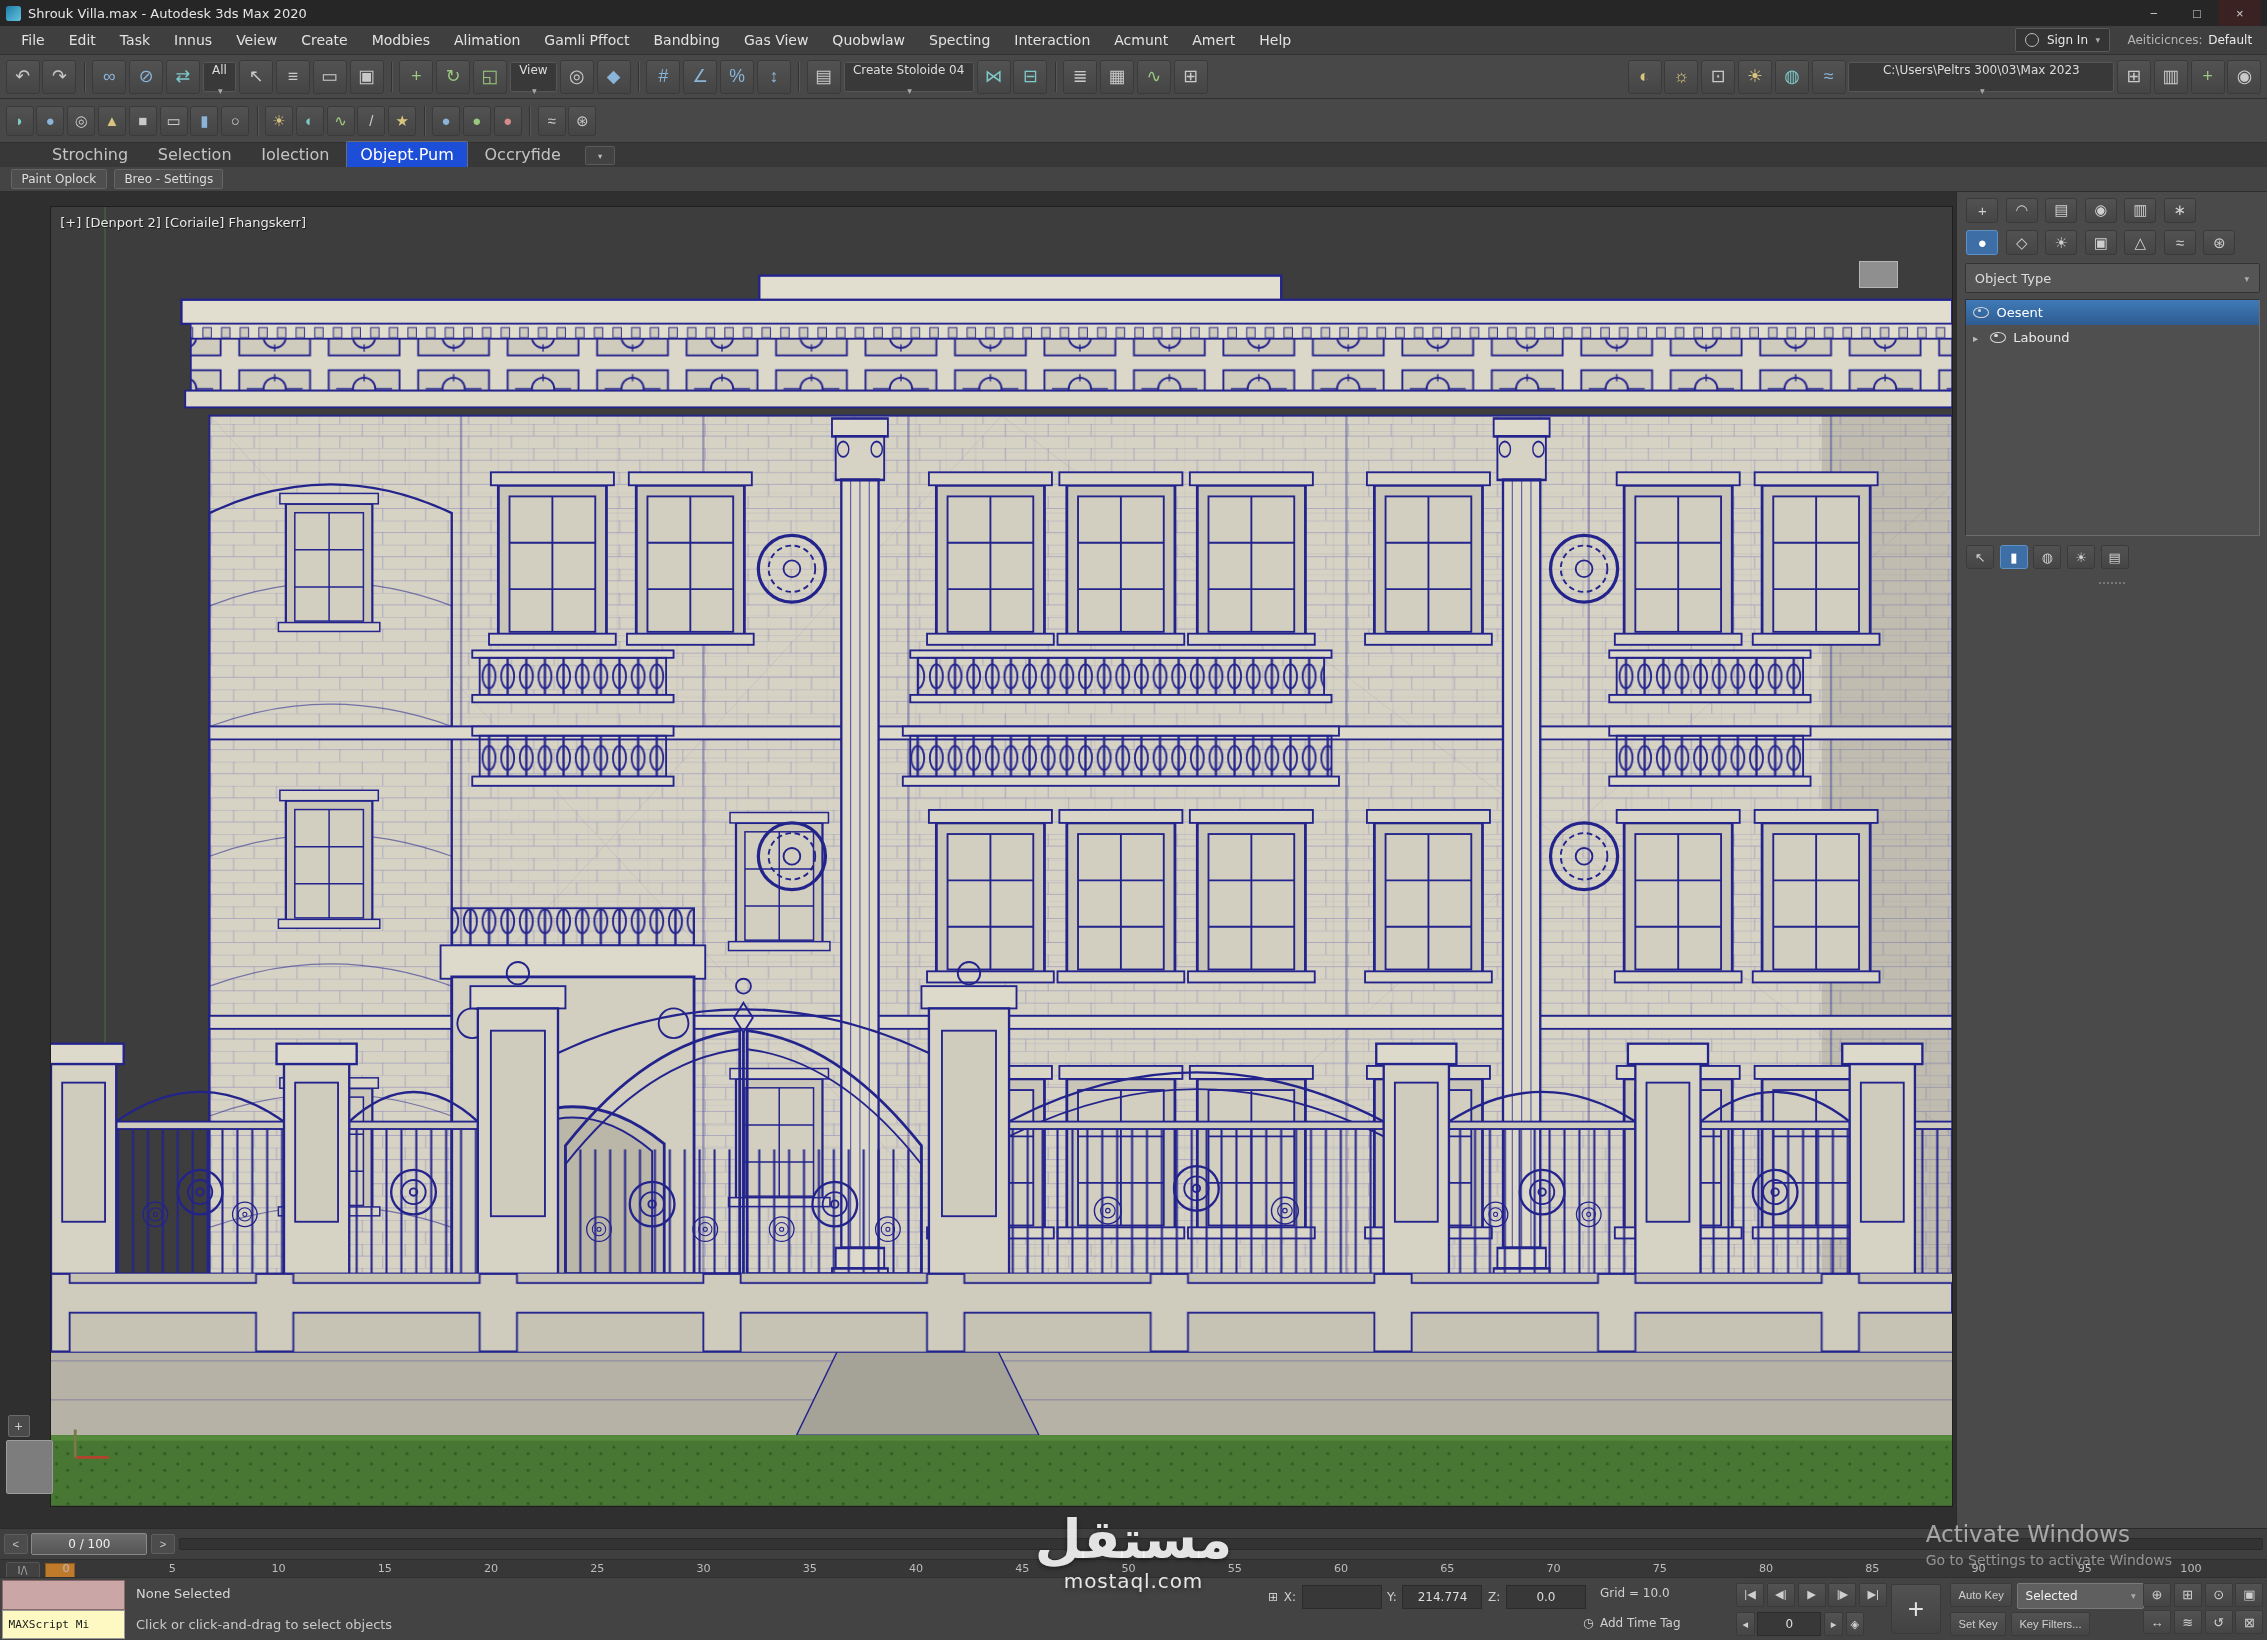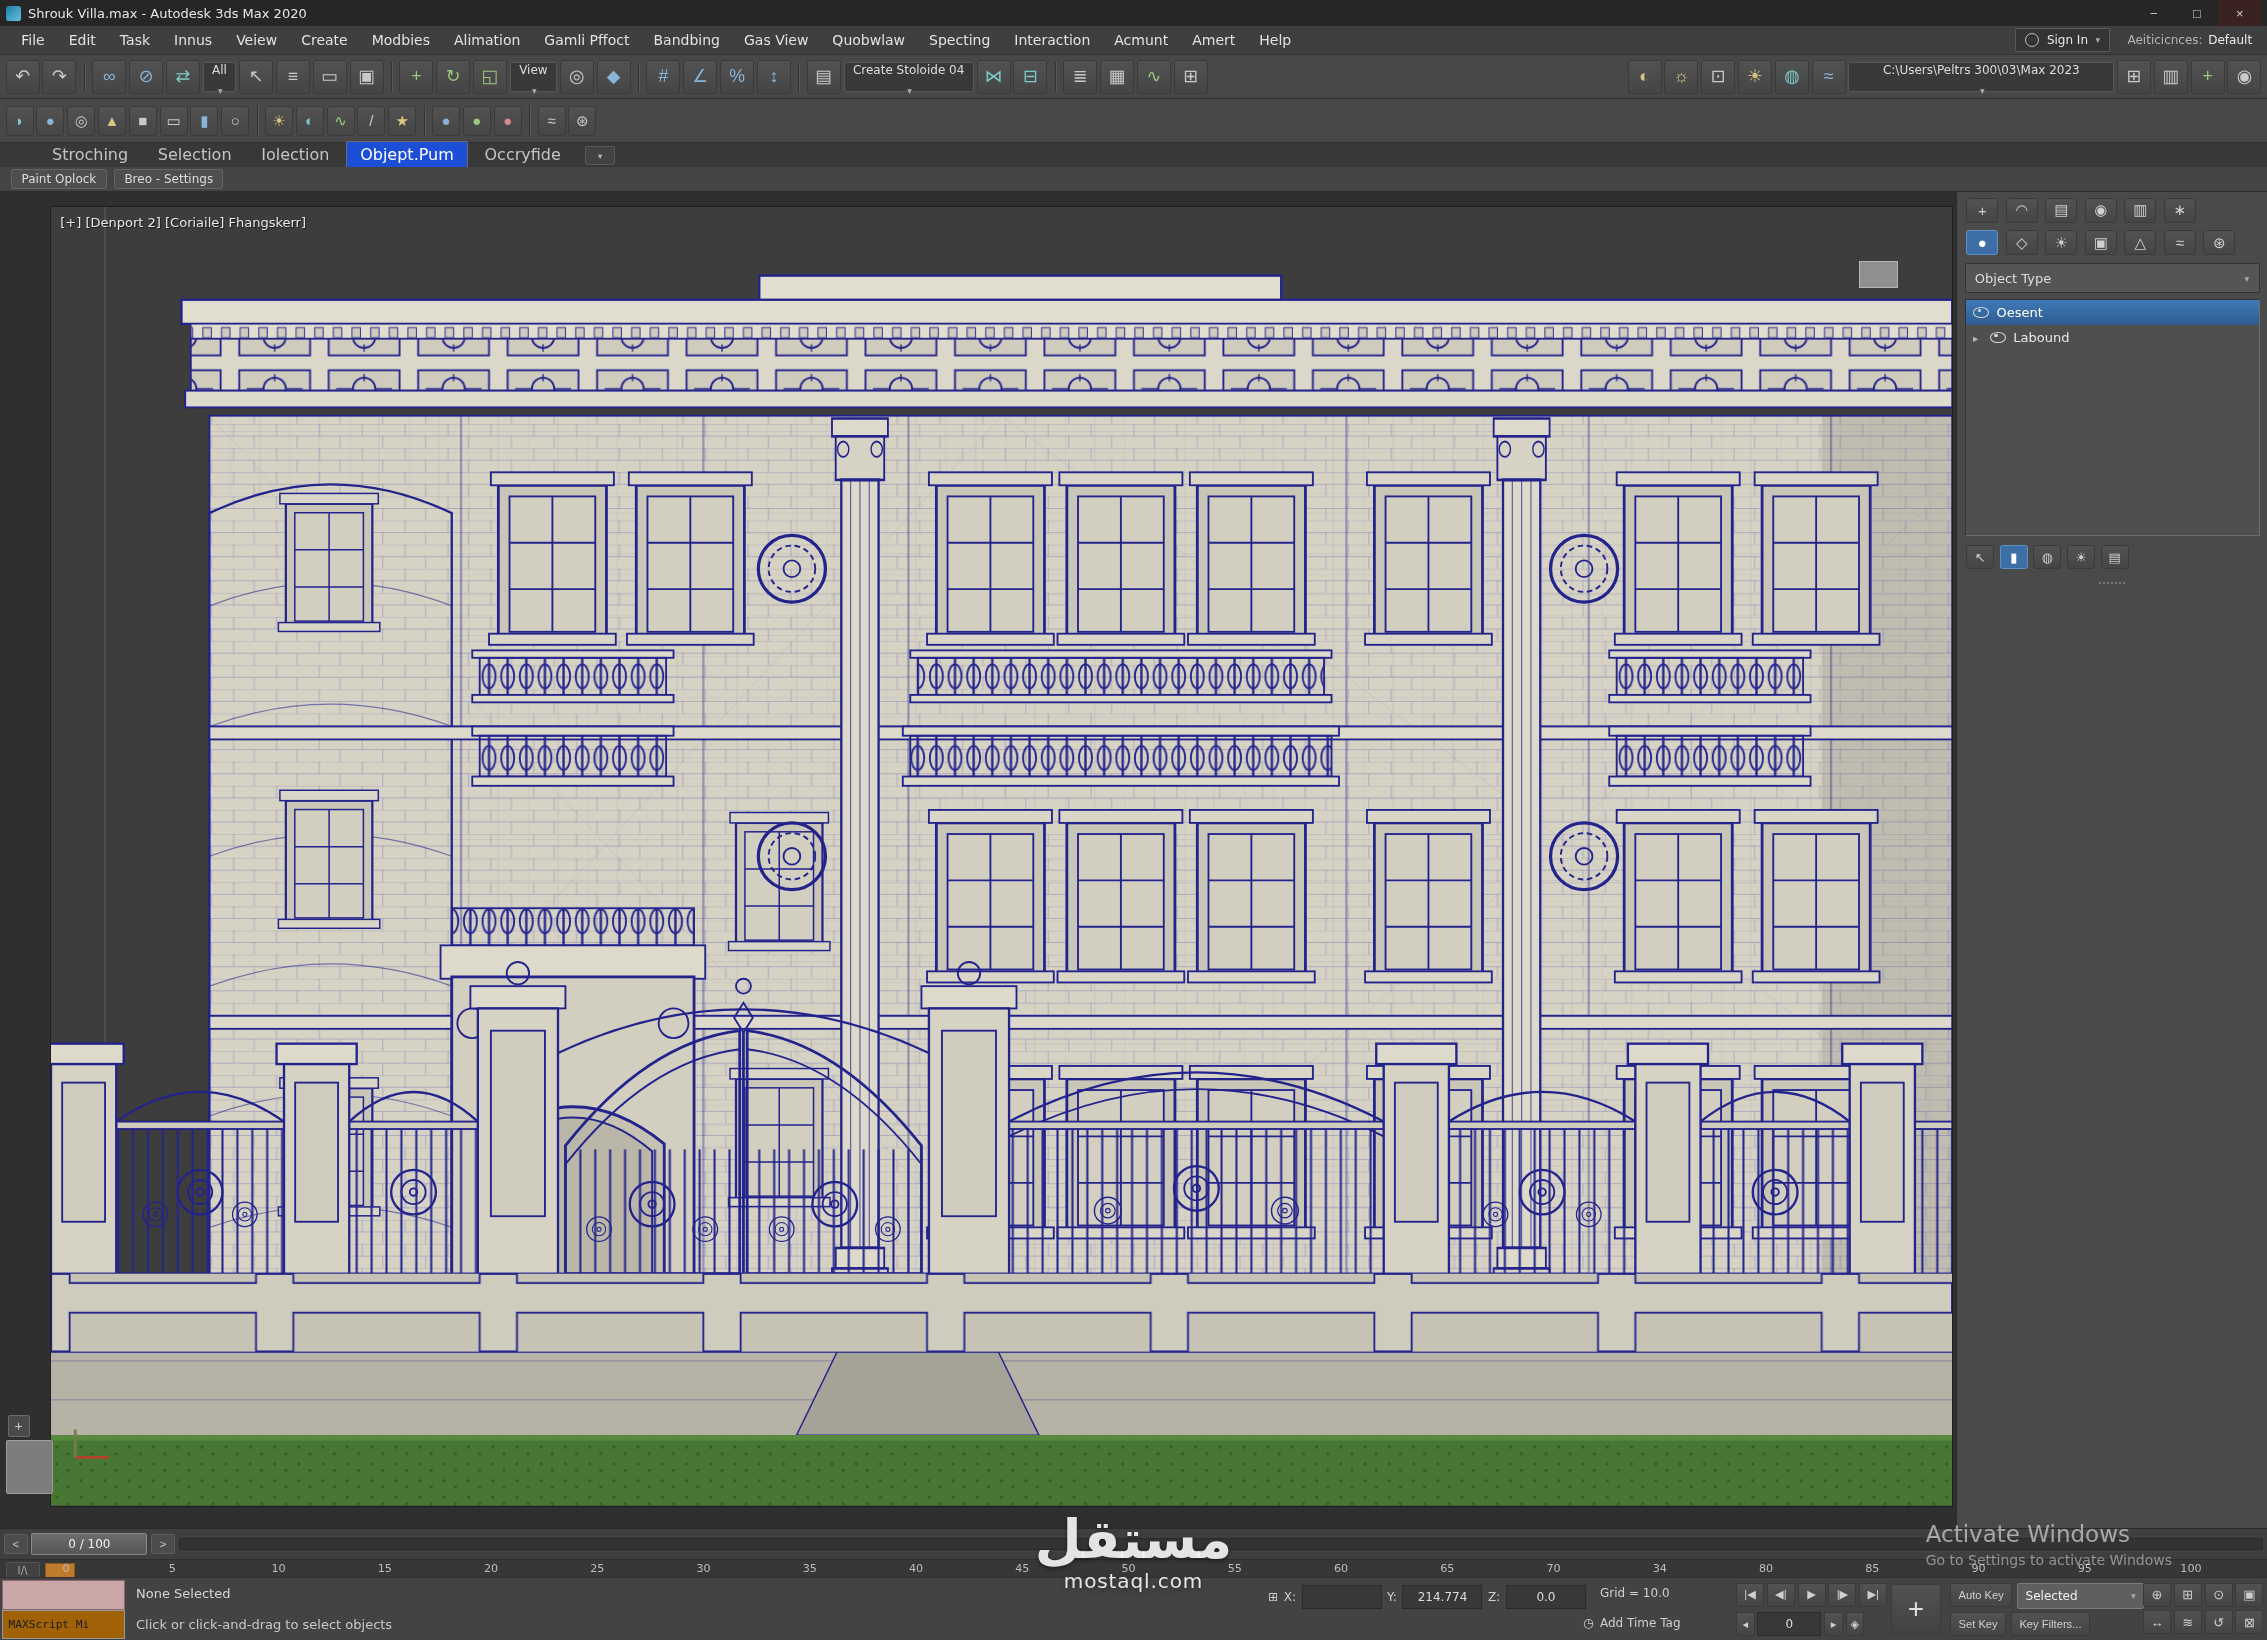--- a/index.html
+++ b/index.html
@@ -90,21 +90,21 @@
   .tl-ruler{height:20.5px;background:#373737;border-top:0.9px solid #2e2e2e;position:relative;}
   .tl-ruler-icon{position:absolute;left:5.6px;top:1.9px;width:32px;height:15px;color:#a8a8a8;font-size:10.3px;
                  display:flex;align-items:center;justify-content:center;background:#414141;border:0.9px solid #555;border-radius:1.9px;}
   .tick-marker{position:absolute;left:45px;top:2.8px;width:28px;height:14px;background:#c07a2c;border:0.9px solid #8a5a20;}
   .ticks{position:absolute;left:50px;right:60px;top:1.9px;display:flex;justify-content:space-between;}
   .tick{font-size:11.2px;color:#bcbcbc;width:32px;text-align:center;}
   
   .statusbar{height:63px;background:#434343;border-top:0.9px solid #2f2f2f;flex:0 0 auto;position:relative;font-size:13px;}
   .msx{position:absolute;left:1.9px;top:1.9px;width:123px;}
   .msx-pink{height:28px;background:#caa6a6;border:0.9px solid #8a6a6a;}
-  .msx-white{height:27px;background:#a16207;color:#1c1c1c;font-size:11.2px;display:flex;align-items:center;
+  .msx-white{height:27px;background:#fef9c3;color:#1c1c1c;font-size:11.2px;display:flex;align-items:center;
              padding:0 5.6px;border:0.9px solid #999;font-family:"DejaVu Sans Mono","Liberation Mono",monospace;}
   .sel-status{position:absolute;left:136px;top:8.4px;color:#d6d6d6;}
   .prompt{position:absolute;left:136px;top:39px;color:#c9c9c9;}
   .coords{position:absolute;left:1268px;top:6.5px;display:flex;align-items:center;gap:5.6px;color:#cfcfcf;font-size:12px;}
   .coord-field{width:78px;height:22.4px;background:#383838;border:0.9px solid #2b2b2b;color:#ddd;display:flex;
                align-items:center;justify-content:center;font-size:12px;}
   .grid-label{position:absolute;left:1600px;top:8.4px;color:#d0d0d0;font-size:12px;}
   .timetag{position:absolute;left:1583px;top:38px;display:flex;align-items:center;gap:6.5px;color:#cfcfcf;font-size:12px;}
   .sbtn{height:24px;background:linear-gradient(#525252,#454545);border:0.9px solid #3a3a3a;color:#cfcfcf;
         display:flex;align-items:center;justify-content:center;border-radius:1.9px;font-size:11.2px;padding:0 7.5px;}
@@ -626,21 +626,21 @@
           <span class="tick">25</span>
           <span class="tick">30</span>
           <span class="tick">35</span>
           <span class="tick">40</span>
           <span class="tick">45</span>
           <span class="tick">50</span>
           <span class="tick">55</span>
           <span class="tick">60</span>
           <span class="tick">65</span>
           <span class="tick">70</span>
-          <span class="tick">34</span>
+          <span class="tick">75</span>
           <span class="tick">80</span>
           <span class="tick">85</span>
           <span class="tick">90</span>
           <span class="tick">95</span>
           <span class="tick">100</span>
         </div>
     </div>
   </div>
 
   <footer class="statusbar">

